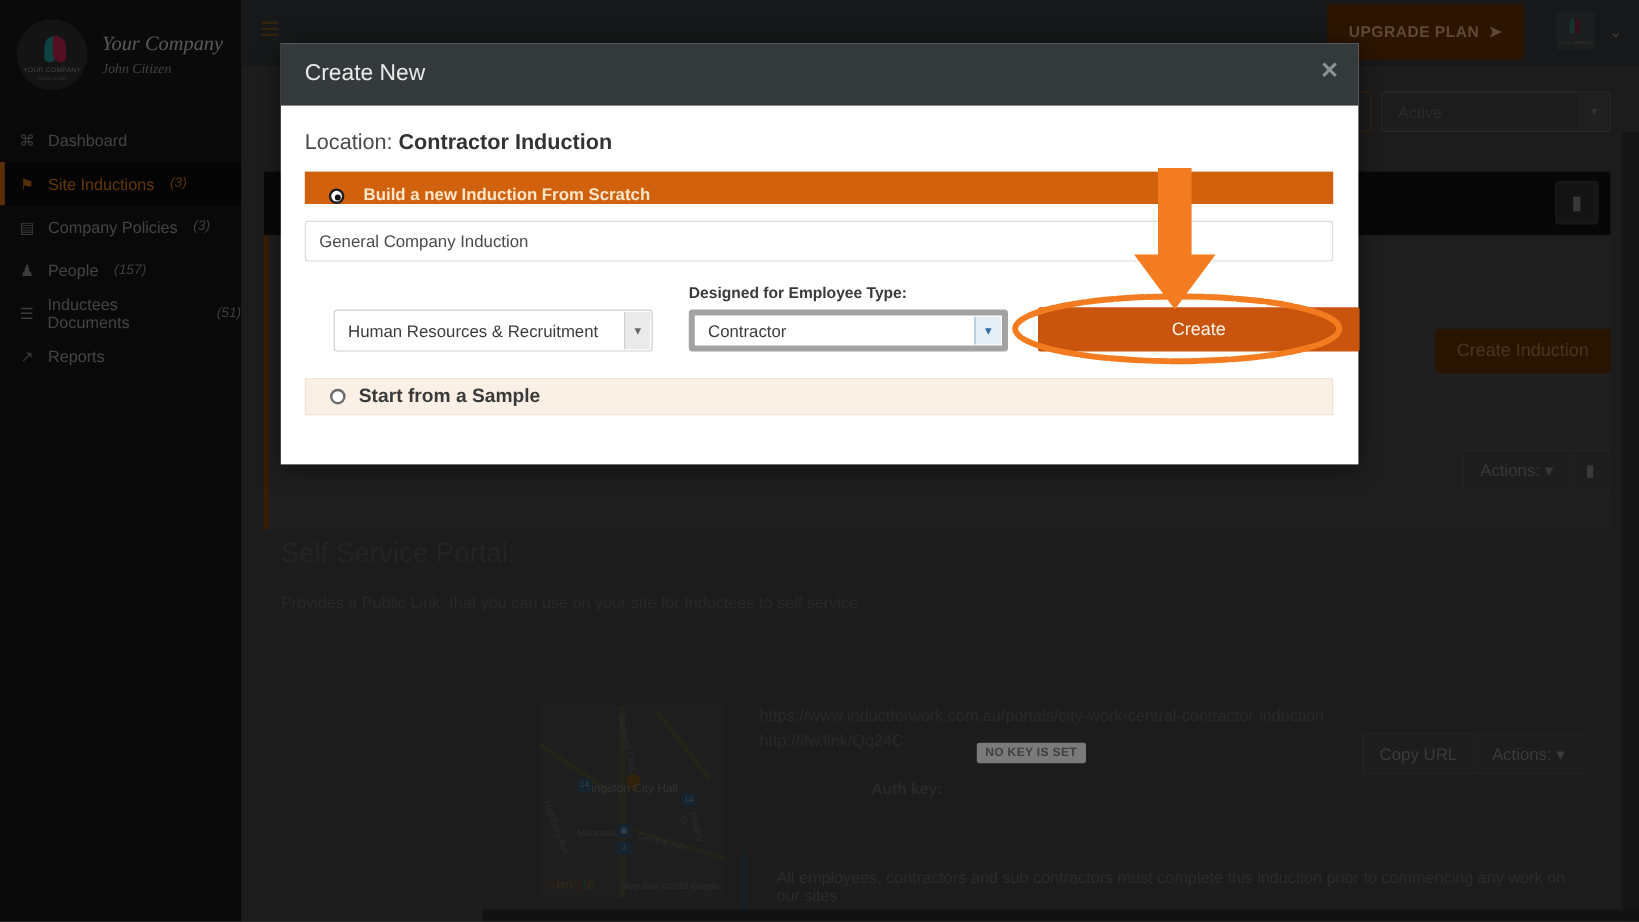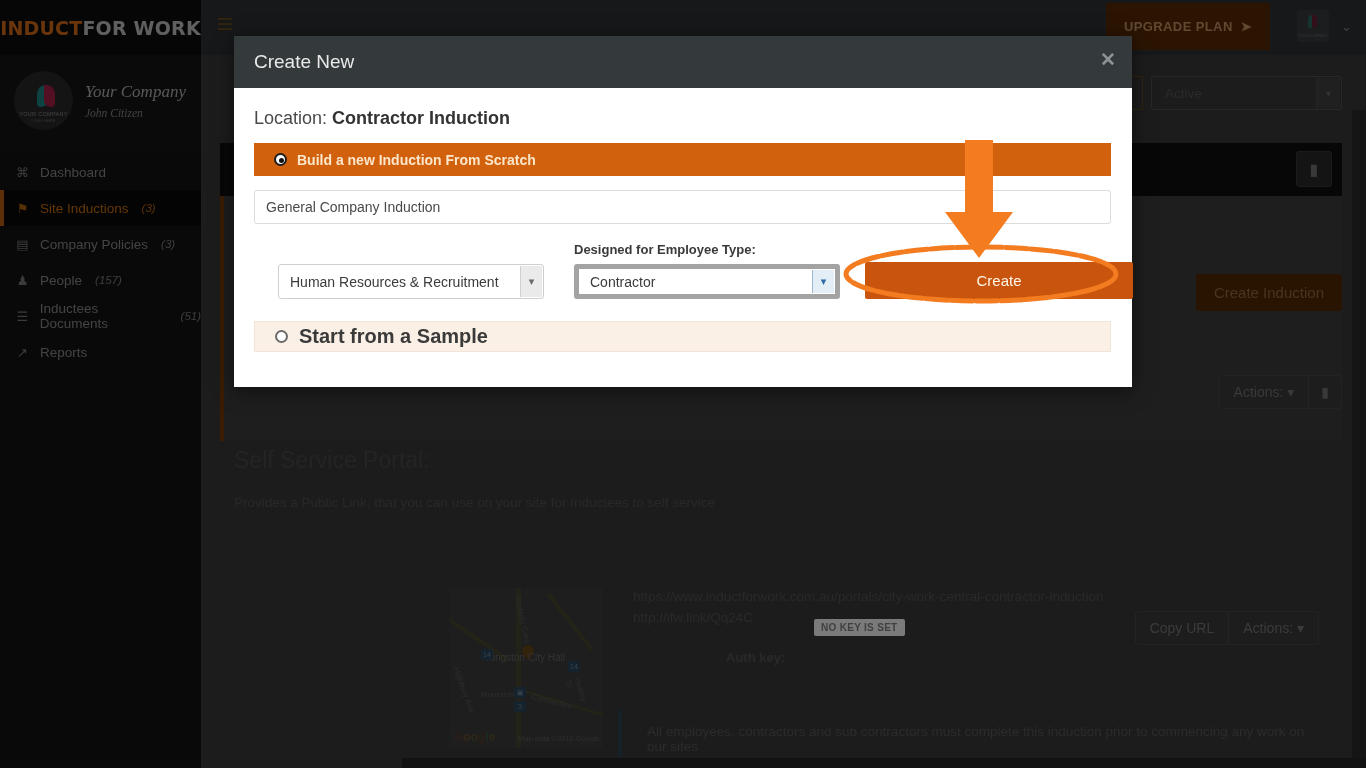--- a/index.html
+++ b/index.html
@@ -220,22 +220,22 @@
   .modal-title { color: #e9e9e9; font-size: 19px; font-weight: 300; }
   .modal-close {
     position: absolute; right: 16px; top: 14px;
     color: #8d9395; font-size: 19px; line-height: 1; font-weight: bold;
   }
   .modal-body { padding: 20px 21px 0 20px; }
   .loc-line { font-size: 18px; color: #4a4a4a; font-weight: 300; margin-bottom: 14px; }
   .loc-line b { color: #333; font-weight: bold; }
 
   .opt-scratch {
-    background: #d2610d; height: 33px; display: flex; align-items: center;
-    padding-left: 20px; gap: 10px;
+    background: #d2610d; height: 27px; display: flex; align-items: flex-end;
+    padding-left: 20px; gap: 16px;
   }
   .opt-scratch .lbl { color: #fbe6c9; font-size: 14px; font-weight: bold; }
   .radio {
     width: 13px; height: 13px; border-radius: 50%;
     border: 2px solid #1d1d1d; background: #fff; position: relative; flex: 0 0 13px;
   }
   .radio.on:after {
     content: ""; position: absolute; left: 2.5px; top: 2.5px;
     width: 5px; height: 5px; border-radius: 50%; background: #111;
   }
@@ -273,39 +273,35 @@
     width: 268px; height: 37px; background: #c8540d; border-radius: 2px;
     color: #fff6ea; font-size: 15px;
     display: flex; align-items: center; justify-content: center;
   }
 
   .opt-sample {
     margin-top: 22px; background: #fbf0e6; height: 31px;
     display: flex; align-items: center; padding-left: 20px; gap: 11px;
     border: 1px solid #f2e4d6;
   }
-  .opt-sample .lbl { color: #3a3a3a; font-size: 20px; font-weight: bold; }
+  .opt-sample .lbl { color: #3a3a3a; font-size: 16px; font-weight: bold; }
 
   
   .anno { position: absolute; pointer-events: none; }
   #anno-arrow { left: 940px; top: 140px; }
   #anno-ellipse { left: 842px; top: 243px; }
 </style>
 </head>
 <body>
 
 <div id="app">
 
   <div id="page">
 
     <div class="sidebar">
-      <div class="brand">
-        <span class="b1">INDUCT</span>
-          <span class="b2">FOR WORK</span>
-      </div>
 
       <div class="company">
         <div class="avatar">
           <div class="leafL"></div>
           <div class="leafR"></div>
           <div class="ctxt">YOUR COMPANY</div>
           <div class="ctxt2">LOGO HERE</div>
         </div>
         <div>
           <div class="cname">Your Company</div>

